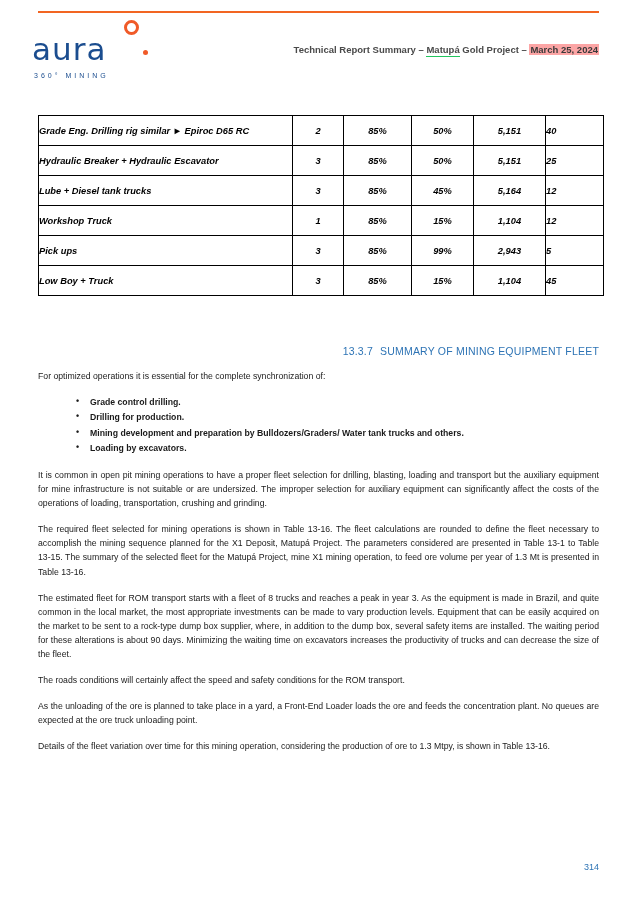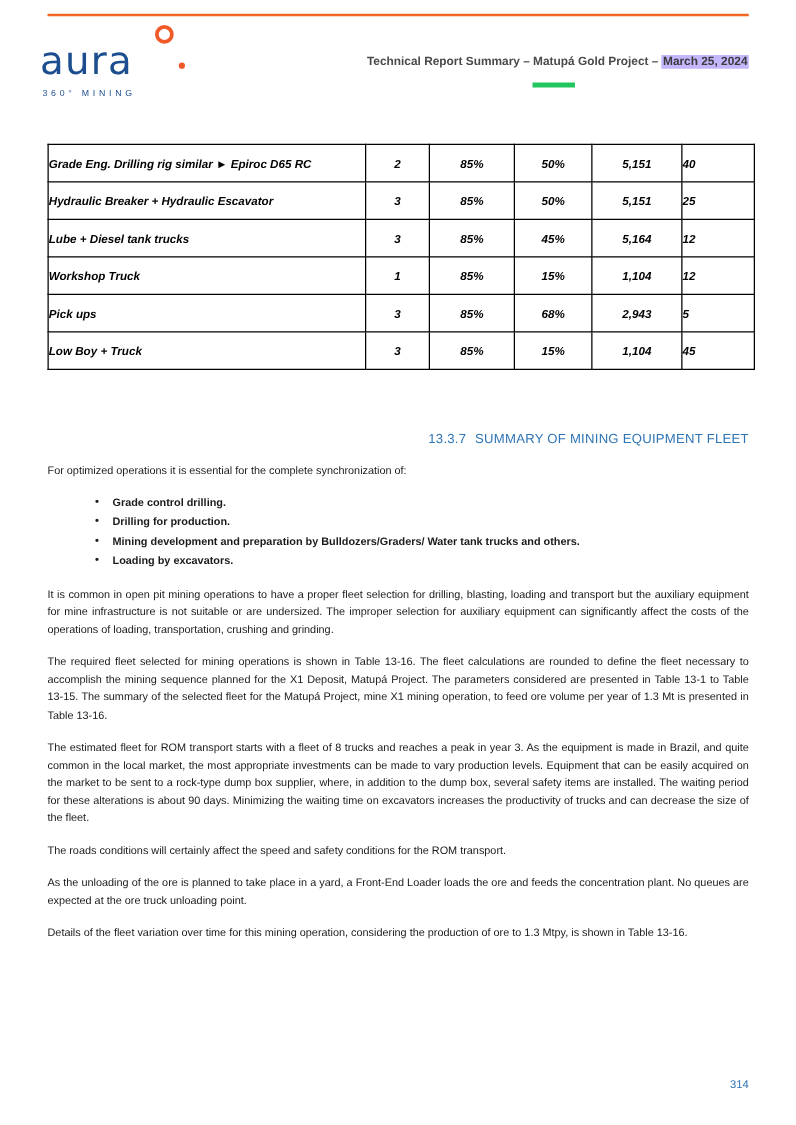--- a/index.html
+++ b/index.html
@@ -83,25 +83,25 @@
     right: 38px;
     top: 24px;
     font-size: 9.5px;
     font-weight: bold;
     color: #4a4a4a;
     white-space: nowrap;
   }
   .hl-plain { color: #4a4a4a; }
   .hl-underline {
     color: #4a4a4a;
-    border-bottom: 4px solid #22c55e;
-    padding-bottom: 11px;
+    border-bottom: 1px solid #22c55e;
+    padding-bottom: 1px;
   }
   .hl-gray {
-    background: #c4b5fd;
+    background: #fca5a5;
     color: #3a3a3a;
     padding: 0 1px;
   }
   
   .table-wrap {
     position: absolute;
     left: 38px;
     top: 115px;
     width: 561px;
     font-style: italic;
@@ -236,21 +236,21 @@
           <td class="c-num">1</td>
           <td class="c-pct1">85%</td>
           <td class="c-pct2">15%</td>
           <td class="c-hours">1,104</td>
           <td class="c-last">12</td>
         </tr>
         <tr>
           <td class="c-name">Pick ups</td>
           <td class="c-num">3</td>
           <td class="c-pct1">85%</td>
-          <td class="c-pct2">68%</td>
+          <td class="c-pct2">99%</td>
           <td class="c-hours">2,943</td>
           <td class="c-last">5</td>
         </tr>
         <tr>
           <td class="c-name">Low Boy + Truck</td>
           <td class="c-num">3</td>
           <td class="c-pct1">85%</td>
           <td class="c-pct2">15%</td>
           <td class="c-hours">1,104</td>
           <td class="c-last">45</td>

